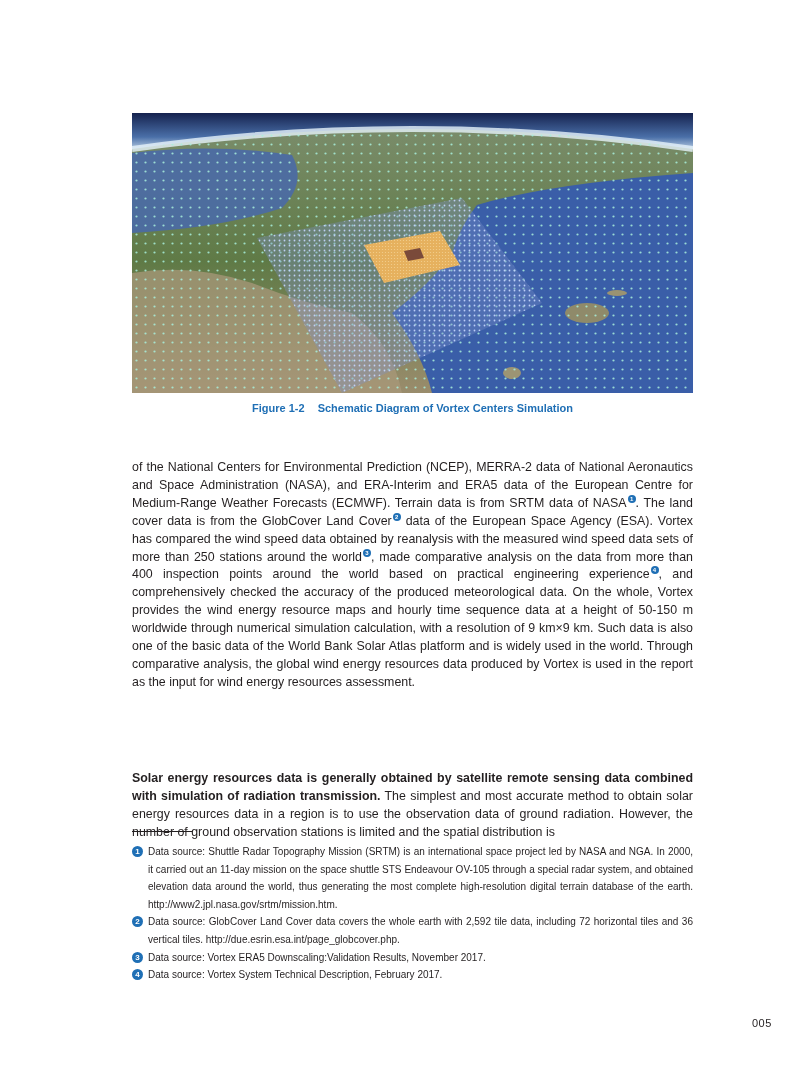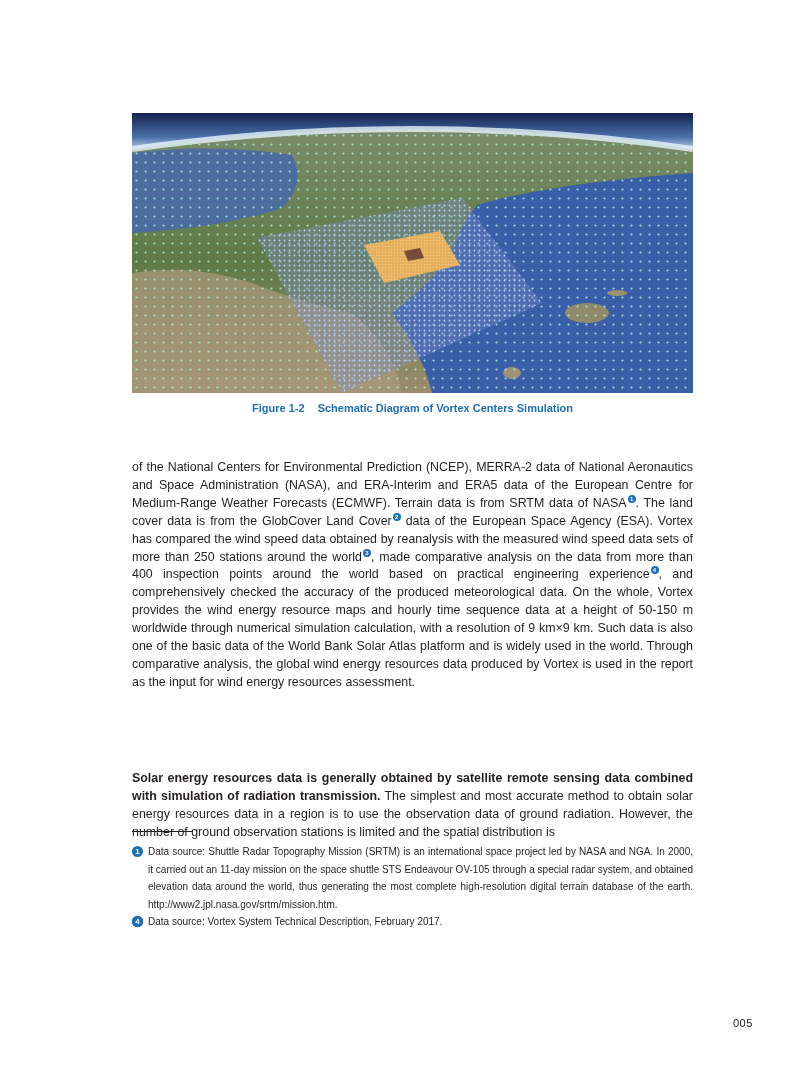--- a/index.html
+++ b/index.html
@@ -23,21 +23,21 @@
          color: #fff; font-size: 6px; line-height: 8px; text-align: center; vertical-align: 6px;
          font-weight: bold; margin-left: 1px; }
 
   .fn-rule { position: absolute; left: 132px; top: 831px; width: 60px; height: 0; border-top: 1px solid #231f20; }
 
   .footnotes { position: absolute; left: 132px; top: 843px; width: 561px; font-size: 10px; line-height: 17.6px; color: #231f20; }
   .fn { position: relative; padding-left: 16px; text-align: justify; }
   .fn .marker { position: absolute; left: 0; top: 3px; width: 11px; height: 11px; border-radius: 50%;
                 background: #1f6fb5; color: #fff; font-size: 8px; line-height: 11px; text-align: center; font-weight: bold; }
 
-  .page-num { position: absolute; left: 733px; top: 1017px; font-size: 11px; color: #231f20; letter-spacing: 0.5px; }
+  .page-num { position: absolute; left: 752px; top: 1017px; font-size: 11px; color: #231f20; letter-spacing: 0.5px; }
 </style>
 </head>
 <body>
 
 <div class="figure">
   <svg width="561" height="280" viewBox="0 0 561 280">
     <defs>
       <linearGradient id="sky" x1="0" y1="0" x2="0" y2="1">
         <stop offset="0" stop-color="#15224e"></stop>
         <stop offset="0.6" stop-color="#4a6fa8"></stop>
@@ -98,23 +98,25 @@
 
 <div class="fn-rule"></div>
 
 <div class="footnotes">
   <div class="fn">
     <span class="marker">1</span>
     <span>Data source: Shuttle Radar Topography Mission (SRTM) is an international space project led by NASA and NGA. In 2000, it carried out an 11-day mission on the space shuttle STS Endeavour OV-105 through a special radar system, and obtained elevation data around the world, thus generating the most complete high-resolution digital terrain database of the earth. http://www2.jpl.nasa.gov/srtm/mission.htm.</span>
   </div>
   <div class="fn">
     <span class="marker">2</span>
+    <span>Data source: GlobCover Land Cover data covers the whole earth with 2,592 tile data, including 72 horizontal tiles and 36 vertical tiles. http://due.esrin.esa.int/page_globcover.php.</span>
   </div>
   <div class="fn">
     <span class="marker">3</span>
+    <span>Data source: Vortex ERA5 Downscaling:Validation Results, November 2017.</span>
   </div>
   <div class="fn">
     <span class="marker">4</span>
     <span>Data source: Vortex System Technical Description, February 2017.</span>
   </div>
 </div>
 
 <div class="page-num">005</div>
 
 </body></html>

